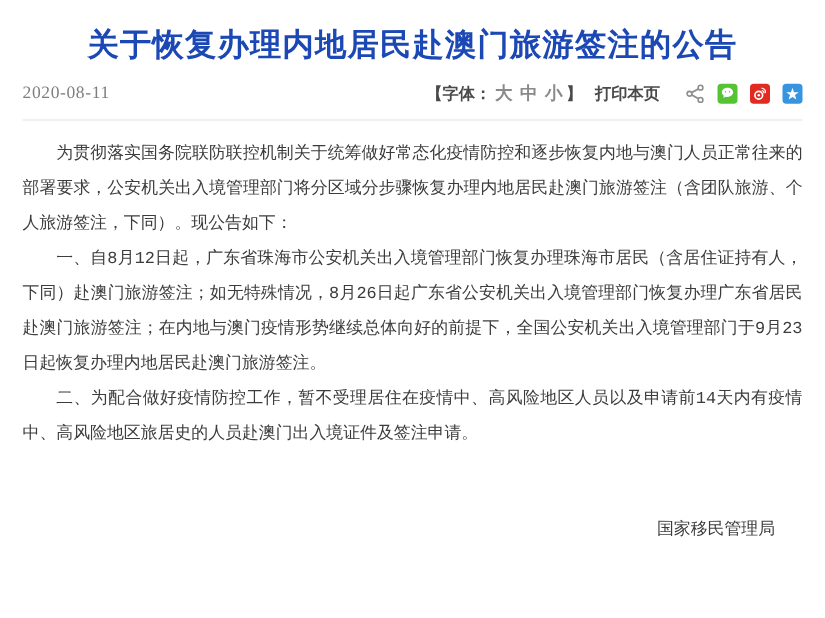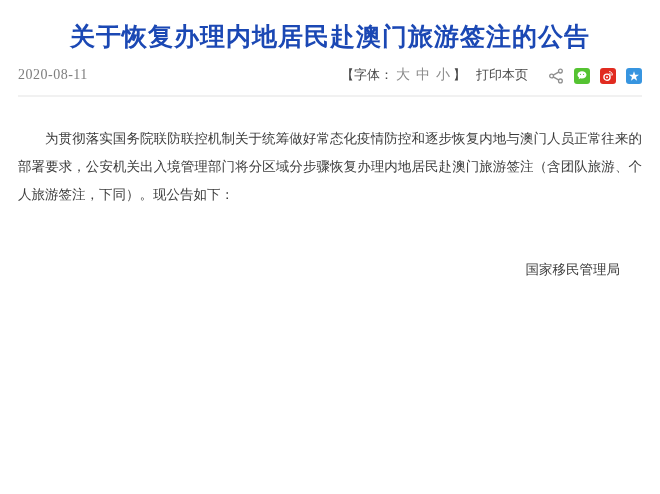--- a/index.html
+++ b/index.html
@@ -23,40 +23,40 @@
     font-family:"Liberation Sans","DejaVu Sans",sans-serif;
     font-weight:bold;font-size:25px;line-height:32px;
     color:var(--title-blue);text-align:center;letter-spacing:1px;
     margin-top:6px;
   }
   .meta-row{
     margin-top:12px;height:22px;
     display:flex;justify-content:space-between;align-items:center;
   }
   .date{font-size:14px;color:var(--meta-gray);letter-spacing:.5px;}
-  .tools{display:flex;align-items:flex-end;font-size:13px;color:#4a4a4a;}
+  .tools{display:flex;align-items:center;font-size:13px;color:#4a4a4a;font-weight:bold;}
   .tools .bracket{color:#4a4a4a;}
   .fsz{
     color:#8a8a8a;margin:0 3px;cursor:pointer;text-decoration:none;
     font-size:14px;
   }
   .print{
     color:#4a4a4a;margin-left:10px;margin-right:20px;cursor:pointer;text-decoration:none;
   }
   .share-bar{display:flex;align-items:center;gap:10px;}
   .icon-btn{
     width:16px;height:16px;display:inline-flex;align-items:center;justify-content:center;
     border-radius:3px;cursor:pointer;flex:0 0 auto;
   }
   .icon-share{background:transparent;}
   .icon-wechat{background:var(--wechat-green);}
   .icon-weibo{background:var(--weibo-red);}
   .icon-star{background:var(--star-blue);}
   .divider{margin-top:9px;border-bottom:2px solid #f1f1f1;}
-  .article{padding-top:28px;}
+  .article{padding-top:13px;font-family:Liberation Mono, monospace;}
   .article p{
     font-size:13.5px;line-height:28px;text-align:justify;
     text-indent:2em;color:var(--body-text);
   }
   .signature{
     margin-top:46px;text-align:right;padding-right:22px;
   }
   .signature p{font-size:13.5px;line-height:30px;color:var(--body-text);}
   svg{display:block;}
 </style>
@@ -113,20 +113,22 @@
           </svg>
         </span>
       </span>
     </div>
   </div>
 
   <div class="divider"></div>
 
   <div class="article">
     <p>为贯彻落实国务院联防联控机制关于统筹做好常态化疫情防控和逐步恢复内地与澳门人员正常往来的部署要求，公安机关出入境管理部门将分区域分步骤恢复办理内地居民赴澳门旅游签注（含团队旅游、个人旅游签注，下同）。现公告如下：</p>
+    <p>一、自8月12日起，广东省珠海市公安机关出入境管理部门恢复办理珠海市居民（含居住证持有人，下同）赴澳门旅游签注；如无特殊情况，8月26日起广东省公安机关出入境管理部门恢复办理广东省居民赴澳门旅游签注；在内地与澳门疫情形势继续总体向好的前提下，全国公安机关出入境管理部门于9月23日起恢复办理内地居民赴澳门旅游签注。</p>
+    <p>二、为配合做好疫情防控工作，暂不受理居住在疫情中、高风险地区人员以及申请前14天内有疫情中、高风险地区旅居史的人员赴澳门出入境证件及签注申请。</p>
   </div>
 
   <div class="signature">
     <p>国家移民管理局</p>
 
   </div>
 
 </div>
 
 </body></html>

